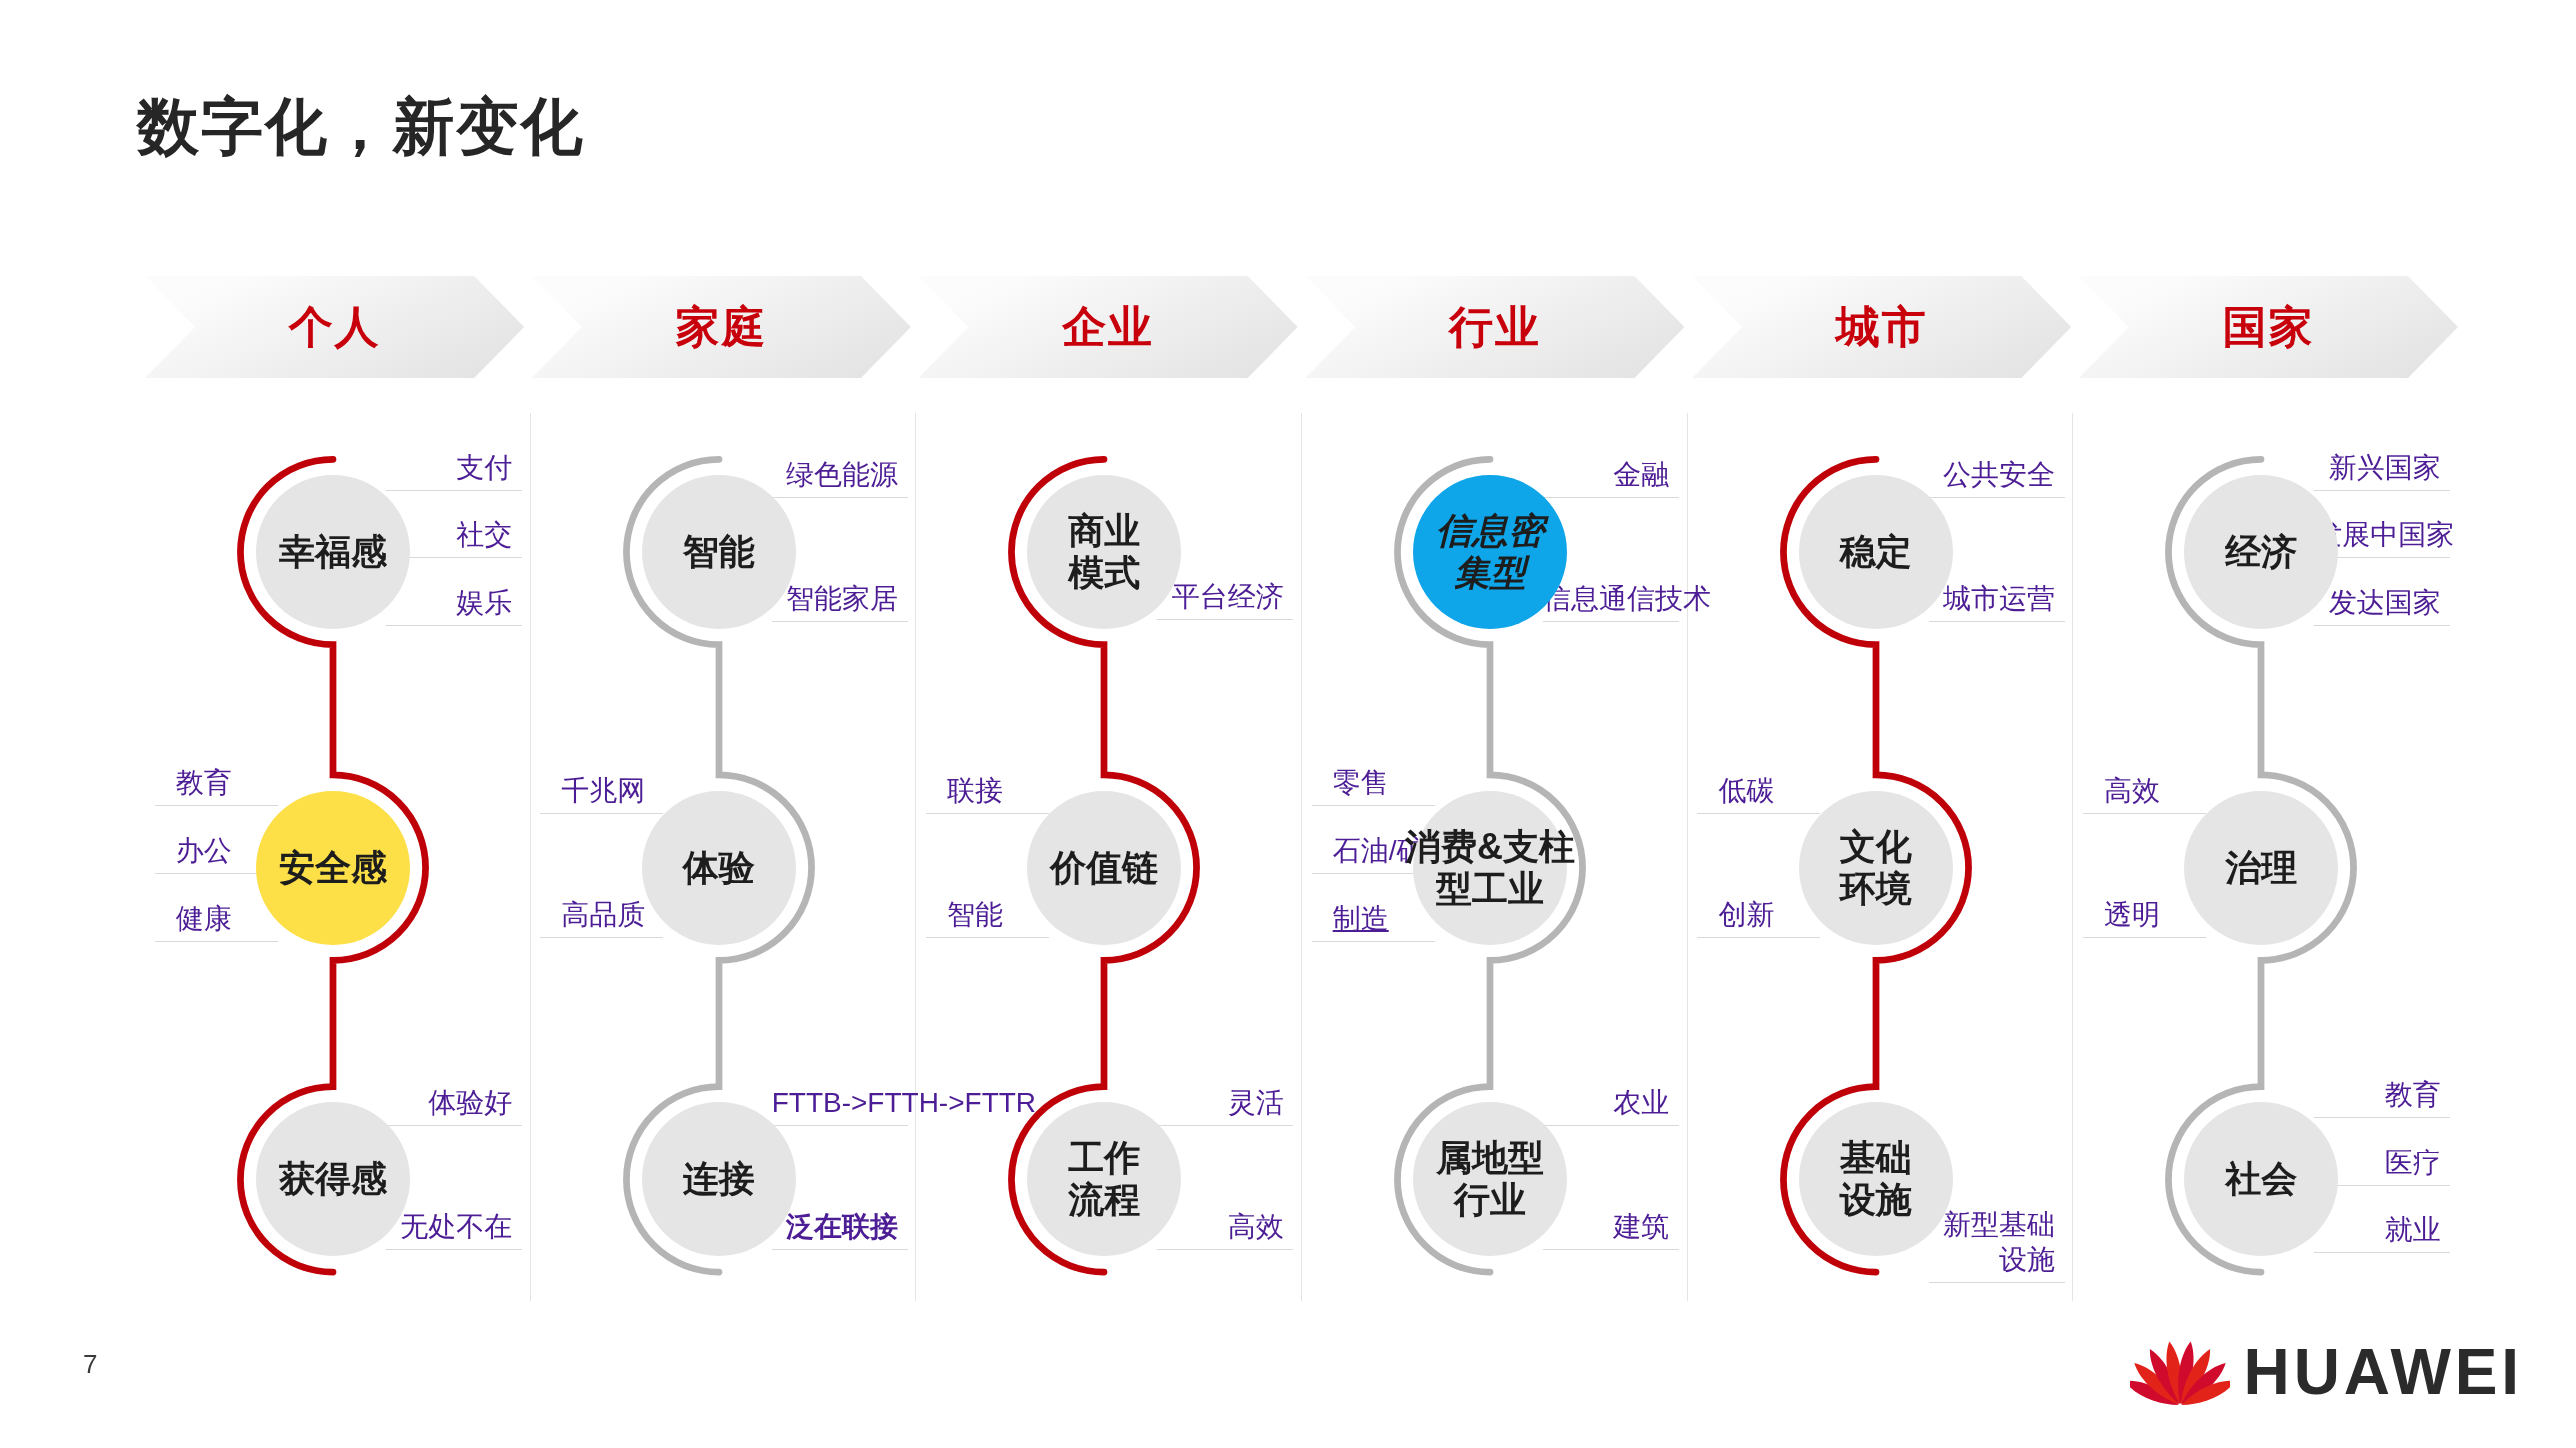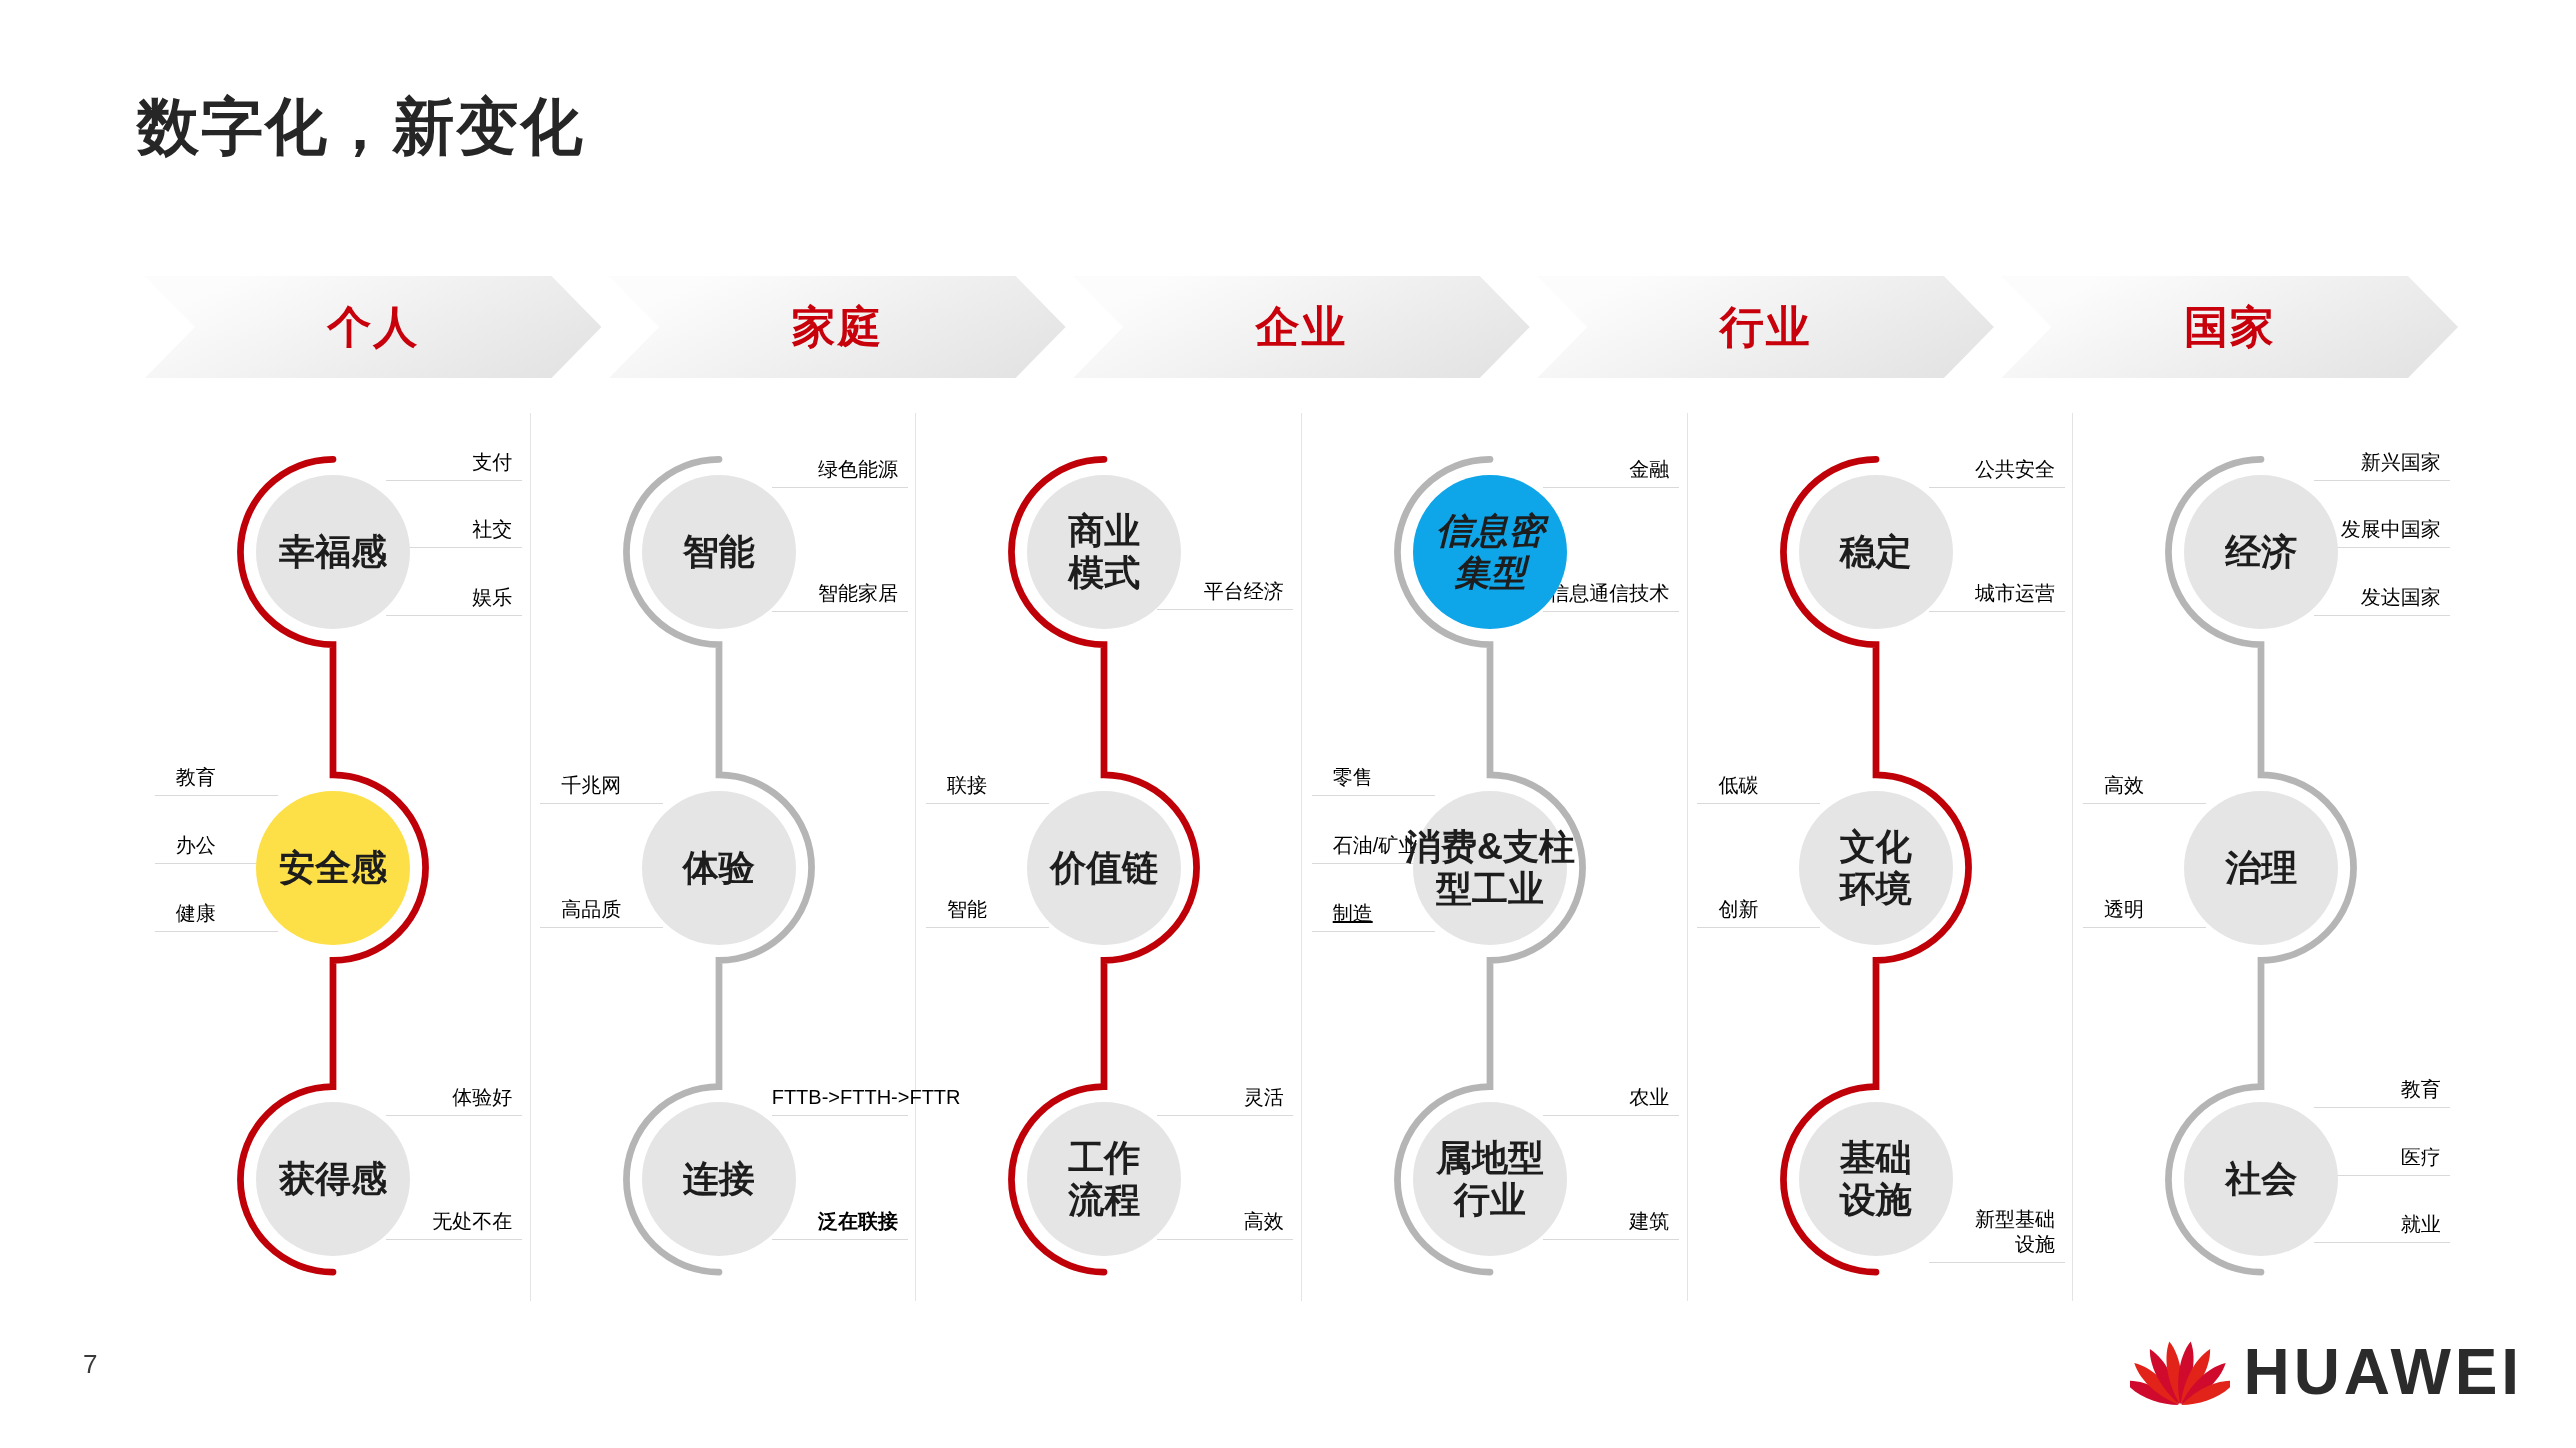--- a/index.html
+++ b/index.html
@@ -22,21 +22,21 @@
   
   #columns{position:absolute;left:145px;top:413px;width:2313px;height:888px;display:flex;}
   .col{position:relative;flex:1;height:100%;}
   .col + .col{border-left:1px solid #e4e4e4;}
   .rail{position:absolute;left:0;top:0;width:100%;height:100%;}
 
   .node-circle{position:absolute;width:154px;height:154px;border-radius:50%;
      display:flex;align-items:center;justify-content:center;text-align:center;
      font-size:36px;font-weight:700;color:#1d1d1d;line-height:1.18;white-space:pre;z-index:2;}
 
-  .node-label{position:absolute;font-size:20px;color:#000000;line-height:1.26;white-space:pre;
+  .node-label{position:absolute;font-size:28px;color:#4c1d95;line-height:1.26;white-space:pre;
      border-bottom:1.9px solid #d9d9d9;padding-bottom:4.8px;z-index:1;}
   .node-label.right{left:241px;right:7.7px;text-align:right;padding-right:9.7px;}
   .node-label.left{left:9.7px;right:252px;text-align:left;padding-left:21px;}
 
   
   #page-number{position:absolute;left:83px;bottom:68px;font-size:26px;color:#3a3a3a;}
   #brand{position:absolute;right:53px;bottom:37px;display:flex;align-items:center;gap:13.5px;}
   #brand-text{font-size:64px;font-weight:700;color:#2b2b2b;letter-spacing:3.9px;}
 </style>
 </head>
@@ -51,20 +51,23 @@
         <span class="stage-label">个人</span>
       </div>
       <div class="stage-arrow">
         <span class="stage-label">家庭</span>
       </div>
       <div class="stage-arrow">
         <span class="stage-label">企业</span>
       </div>
       <div class="stage-arrow">
         <span class="stage-label">行业</span>
+      </div>
+      <div class="stage-arrow">
+        <span class="stage-label">城市</span>
       </div>
       <div class="stage-arrow">
         <span class="stage-label">国家</span>
       </div>
     </div>
 
   <div id="columns">
       <div class="col">
         <svg class="rail" viewBox="0 0 399 920" preserveAspectRatio="none">
           <path d="M195,48 A96,96 0 0 0 195,240 L195,375 A96,96 0 0 1 195,567 L195,698 A96,96 0 0 0 195,890" fill="none" stroke="#C00008" stroke-width="7" stroke-linecap="round"></path>

